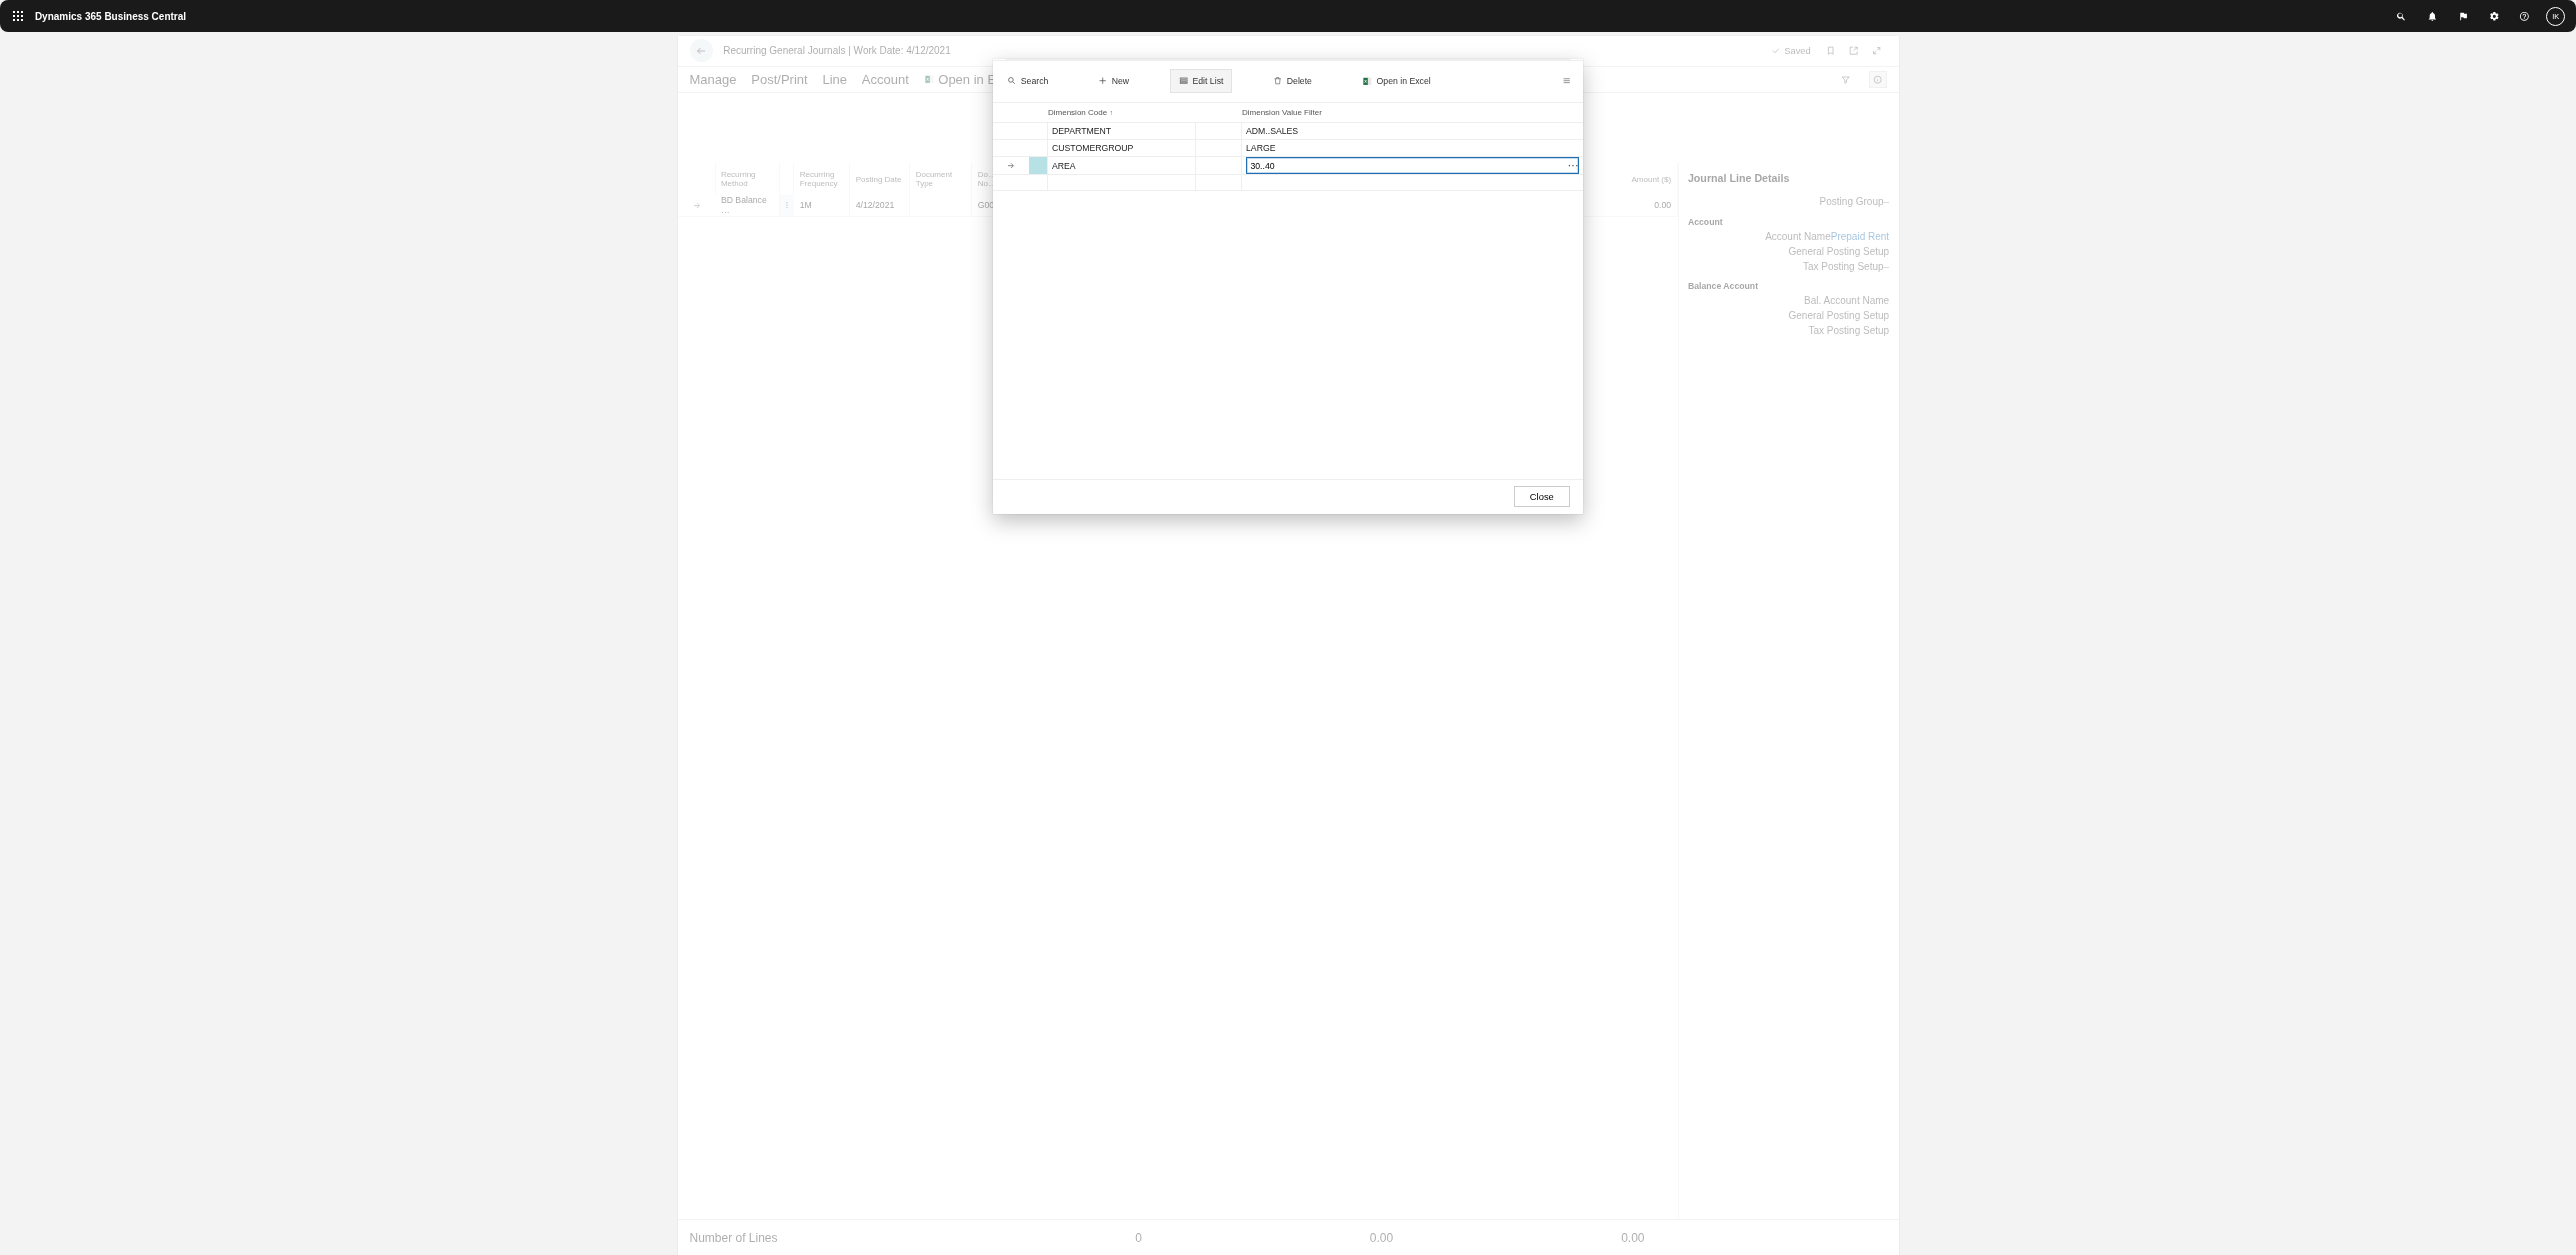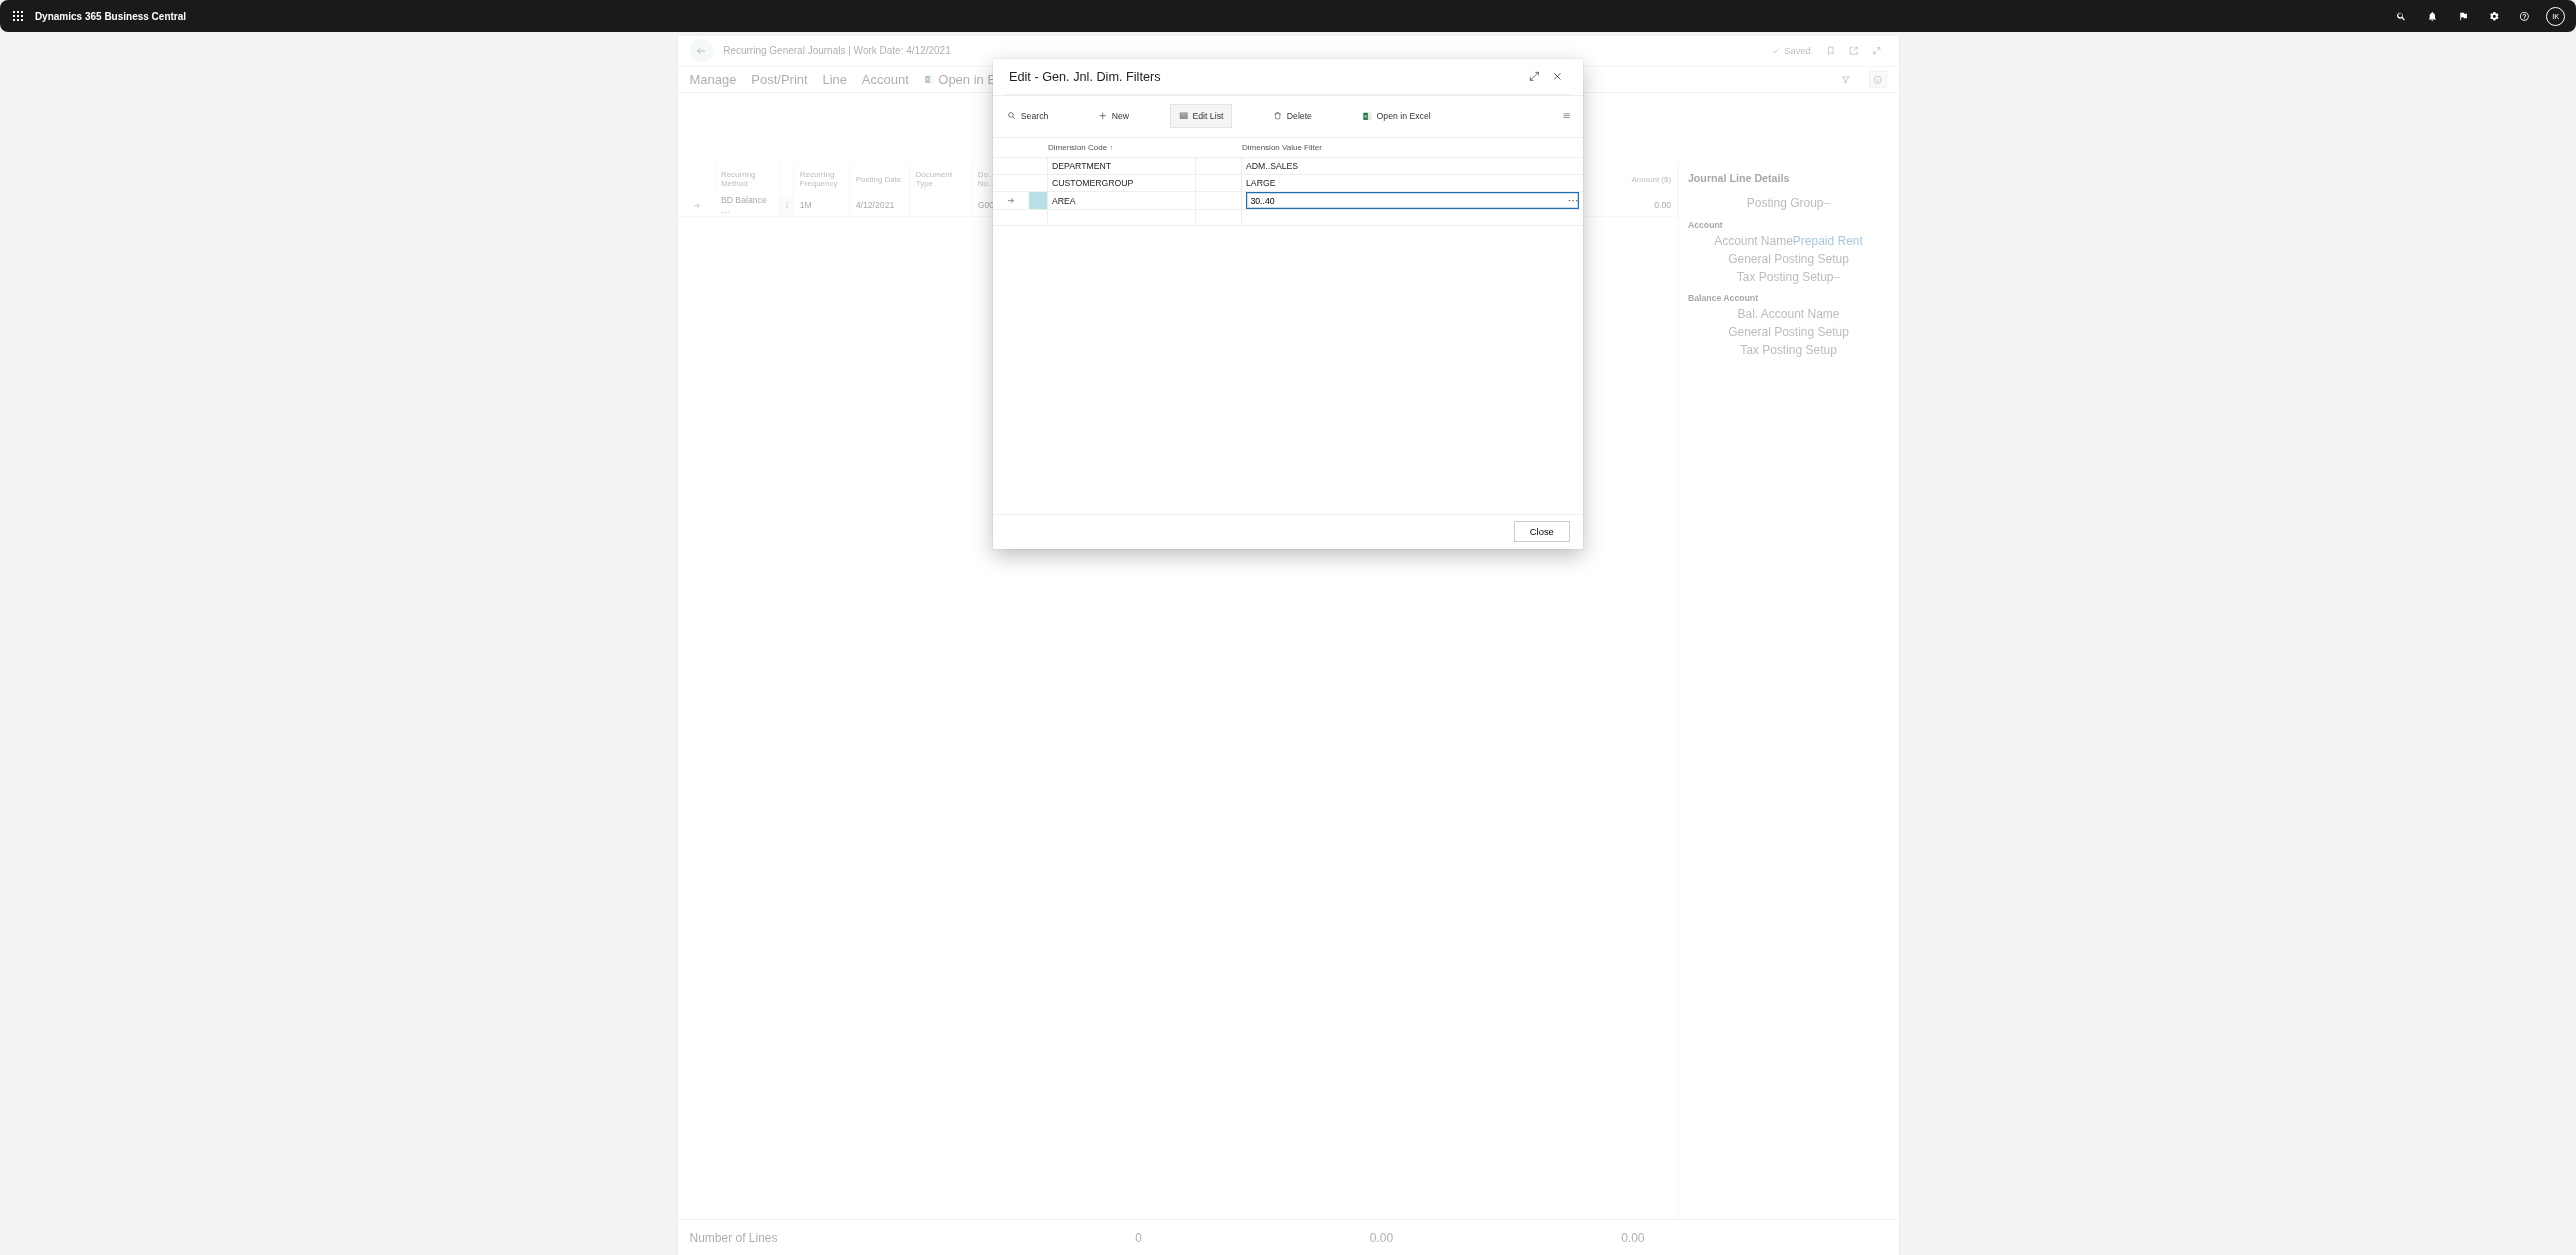--- a/index.html
+++ b/index.html
@@ -57,21 +57,21 @@
   .grid-header .multiline { display:flex; flex-direction:column; justify-content:center; }
 
   .grid-row { display:flex; height: 21.5px; align-items:stretch; font-size: 8.7px; color:#222; border-bottom: 0.7px solid #eee; }
   .grid-row .cell { padding: 0 5.4px; display:flex; align-items:center; border-right: 0.7px solid #eee; }
   .grid-row .cell.right { justify-content:flex-end; }
   .rowmark { width: 38px; display:flex; align-items:center; justify-content:center; }
   .vdots-cell { width: 14.8px; background:#f2f6f7; display:flex; align-items:center; justify-content:center; cursor:pointer; }
 
   
   .details-side h2 { font-size: 10.7px; font-weight:600; margin-bottom: 12px; color:#222; }
-  .details-side .kv { font-size: 12px; color:#555; margin-bottom: 4px; display:flex; justify-content:center; }
+  .details-side .kv { font-size: 10px; color:#555; margin-bottom: 4px; display:flex; justify-content:flex-end; }
   .details-side .kv .v { color:#1f6fb2; }
   .details-side .dash { color:#888; }
   .details-side h3 { font-size: 8.7px; font-weight:600; margin: 9.4px 0 4px; color:#222; }
 
   
   .card-footer { position:absolute; bottom:0; left:0; right:0; height: 36px; border-top:0.7px solid #e2e2e2; display:flex; align-items:center; padding: 0 12px; font-size: 12px; color:#333; }
   .card-footer .cell { flex:1; text-align:right; padding-right: 27px; }
   .card-footer .label { flex: 0 0 228px; }
 
   
@@ -308,36 +308,20 @@
       <div class="cell">0</div>
       <div class="cell">0.00</div>
       <div class="cell">0.00</div>
       <div style="width:215px"></div>
     </div>
   </div>
 </div>
 
 <div class="dialog-backdrop">
   <div class="dialog">
-    <div class="dialog-title">
-      <span>Edit - Gen. Jnl. Dim. Filters</span>
-      <div class="dspacer"></div>
-      <div class="dicon">
-          <svg width="10.7" height="10.7" viewBox="0 0 24 24" fill="none" stroke="#333" stroke-width="1.6">
-            <path d="M14 3h7v7"></path>
-            <path d="M3 21l18-18"></path>
-            <path d="M10 21H3v-7"></path>
-          </svg>
-        </div>
-      <div class="dicon">
-          <svg width="10.7" height="10.7" viewBox="0 0 24 24" fill="none" stroke="#333" stroke-width="1.8">
-            <path d="M5 5l14 14M19 5L5 19"></path>
-          </svg>
-        </div>
-    </div>
     <div class="thin-line"></div>
     <div class="dialog-toolbar">
       <div class="tbtn">
         <svg width="9.4" height="9.4" viewBox="0 0 24 24" fill="none" stroke="#555" stroke-width="2">
             <circle cx="10" cy="10" r="6"></circle>
             <path d="M20 20l-5-5"></path>
           </svg>
         <span>Search</span>
       </div>
       <div class="tbtn">

